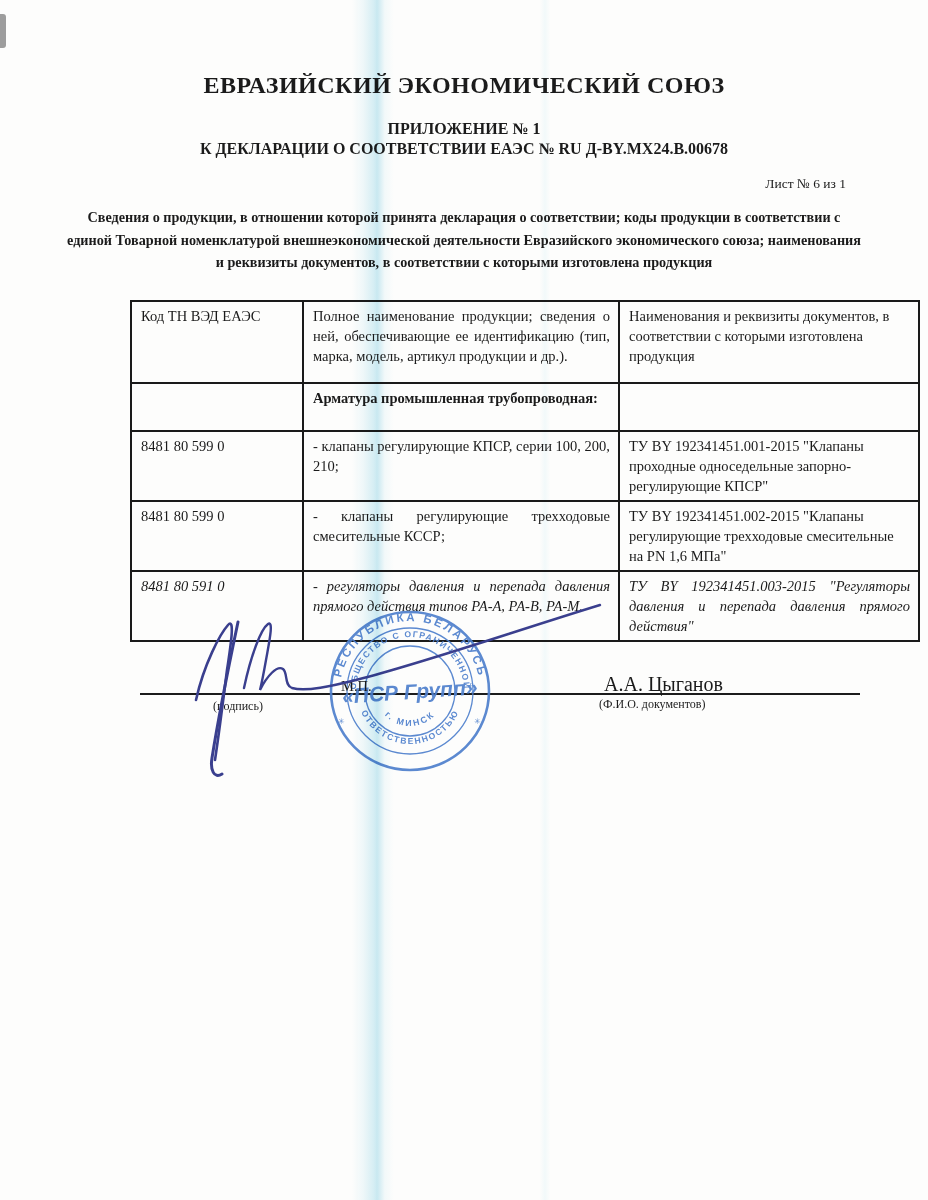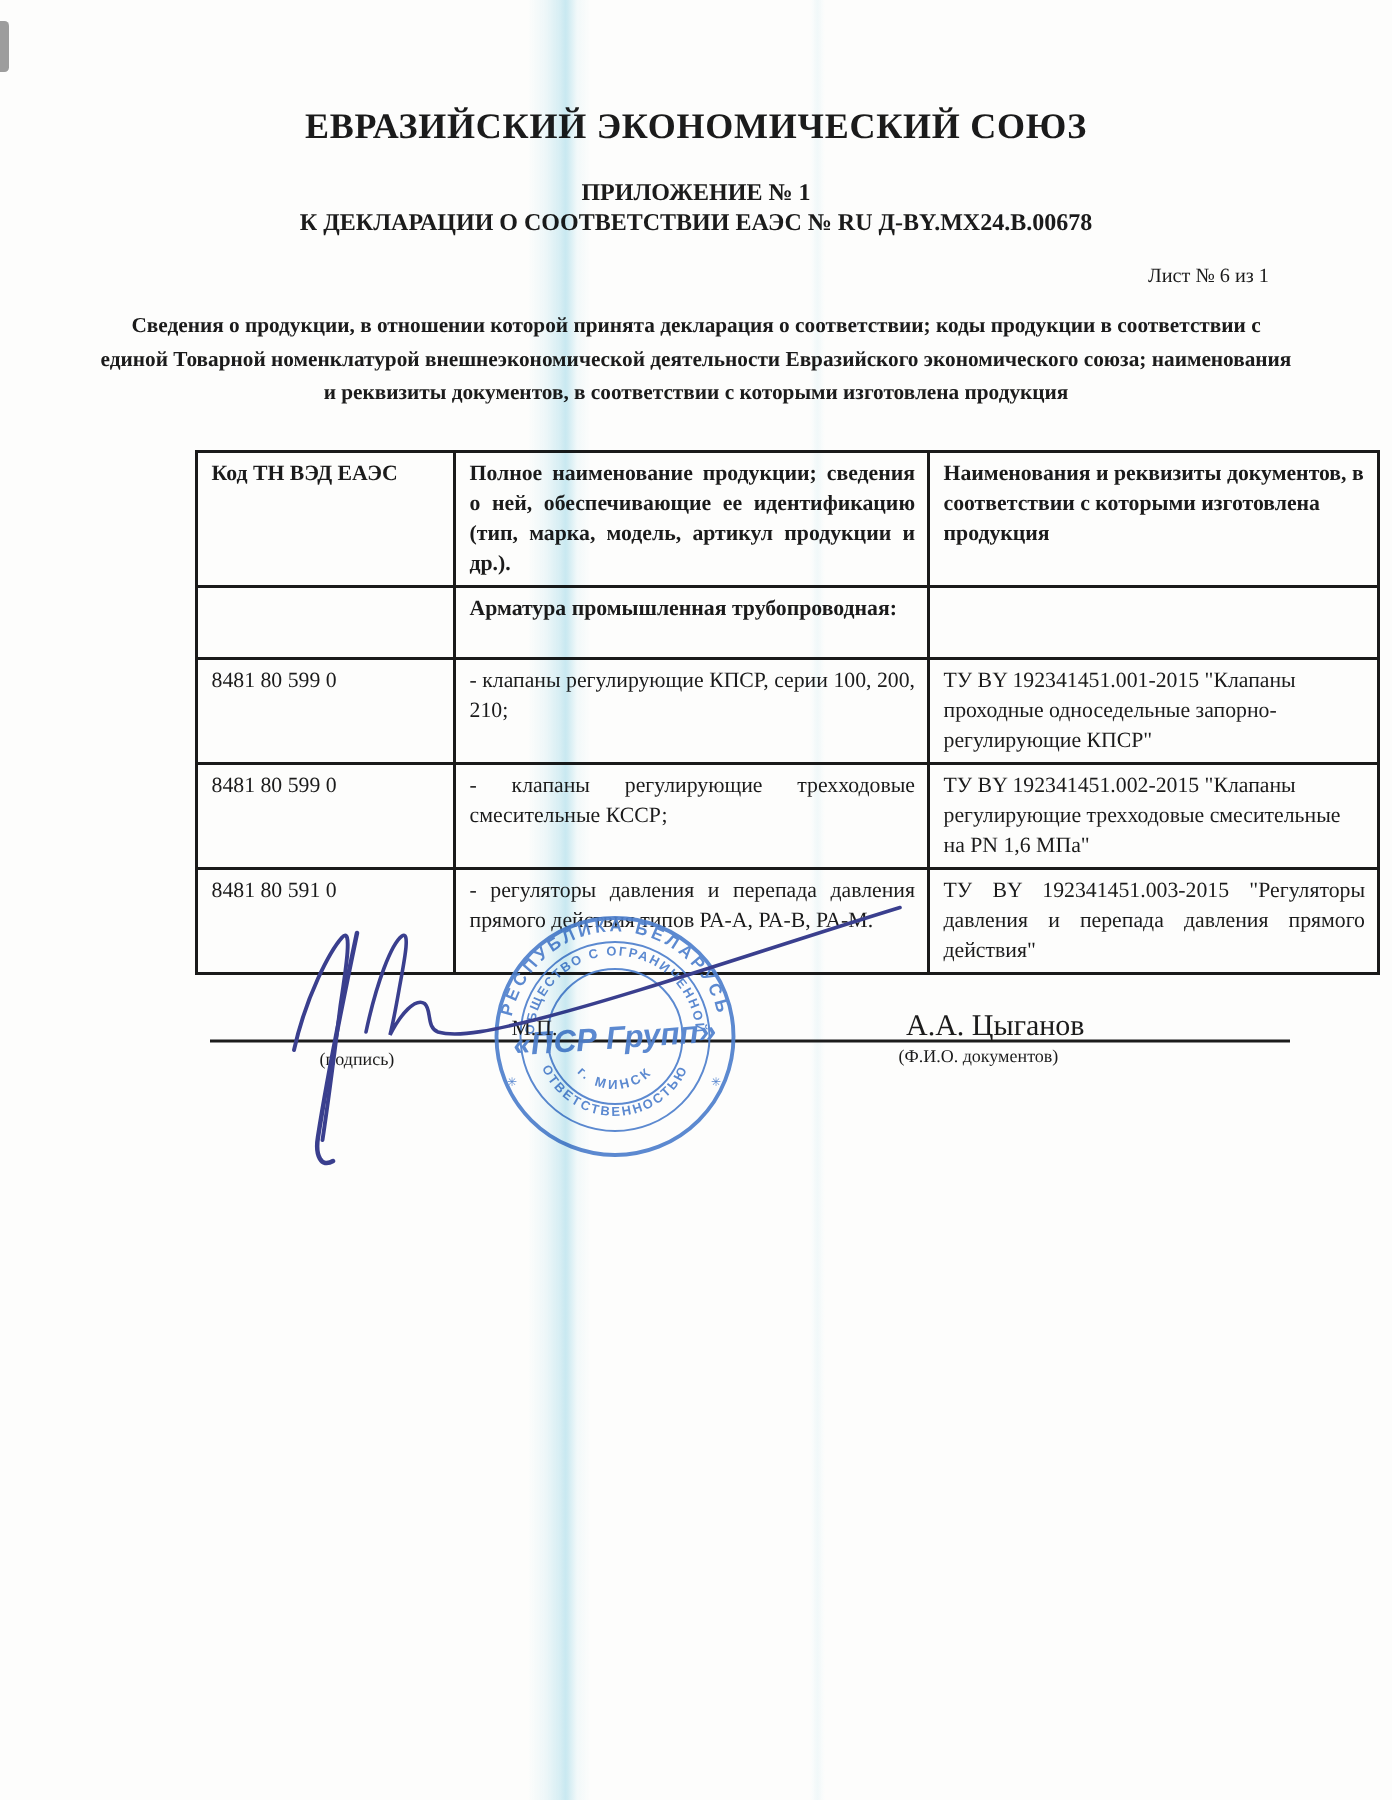--- a/index.html
+++ b/index.html
@@ -21,21 +21,21 @@
   .doc-subtitle{left:0;top:119px;width:928px;text-align:center;font-size:16px;font-weight:bold;line-height:20px;}
   .sheet-label{right:82px;top:176px;font-size:13.5px;}
   .intro{left:64px;top:206px;width:800px;text-align:center;font-size:14.2px;font-weight:bold;line-height:22.5px;}
 
   table.decl{position:absolute;left:130px;top:300px;width:731px;border-collapse:collapse;table-layout:fixed;
     font-size:14.5px;line-height:1.38;}
   table.decl td{border:2px solid #1a1a1a;vertical-align:top;padding:4px 8px 4px 9px;}
   td.c-code{width:153px;}
   td.c-prod{width:297px;text-align:justify;text-align-last:left;}
   td.c-doc{width:281px;}
-  tr.h td{font-weight:bold;}
+  tr.h td{font-weight:normal;}
   tr.grp td{font-weight:bold;}
 
   .sig-line{left:140px;top:693px;width:720px;border-top:2px solid #1c1c1c;height:0;}
   .sig-caption{left:178px;top:699px;width:120px;text-align:center;font-size:12px;}
   .mp-label{left:341px;top:678px;font-size:14.5px;z-index:40;}
   .applicant-name{left:604px;top:673px;font-size:20px;}
   .name-caption{left:599px;top:697px;font-size:12px;}
 
   .stamp-svg{left:326px;top:607px;z-index:30;opacity:.92;}
   .signature-svg{left:180px;top:598px;z-index:45;}
@@ -82,21 +82,21 @@
     <tr style="height:62px;">
       <td class="c-code">8481 80 599 0</td>
       <td class="c-prod">- клапаны регулирующие КПСР, серии 100, 200, 210;</td>
       <td class="c-doc">ТУ BY 192341451.001-2015 "Клапаны проходные односедельные запорно-регулирующие КПСР"</td>
     </tr>
     <tr style="height:61px;">
       <td class="c-code">8481 80 599 0</td>
       <td class="c-prod">- клапаны регулирующие трехходовые смесительные КССР;</td>
       <td class="c-doc">ТУ BY 192341451.002-2015 "Клапаны регулирующие трехходовые смесительные на PN 1,6 МПа"</td>
     </tr>
-    <tr style="height:67px;">
+    <tr style="height:67px;font-style:italic;">
       <td class="c-code">8481 80 591 0</td>
       <td class="c-prod">- регуляторы давления и перепада давления прямого действия типов РА-А, РА-В, РА-М.</td>
       <td class="c-doc" style="text-align:justify;text-align-last:left;">ТУ BY 192341451.003-2015 "Регуляторы давления и перепада давления прямого действия"</td>
     </tr>
   </tbody>
     </table>
 
   <div class="abs sig-line"></div>
   <div class="abs sig-caption">(подпись)</div>
   <div class="abs mp-label">М.П.</div>

